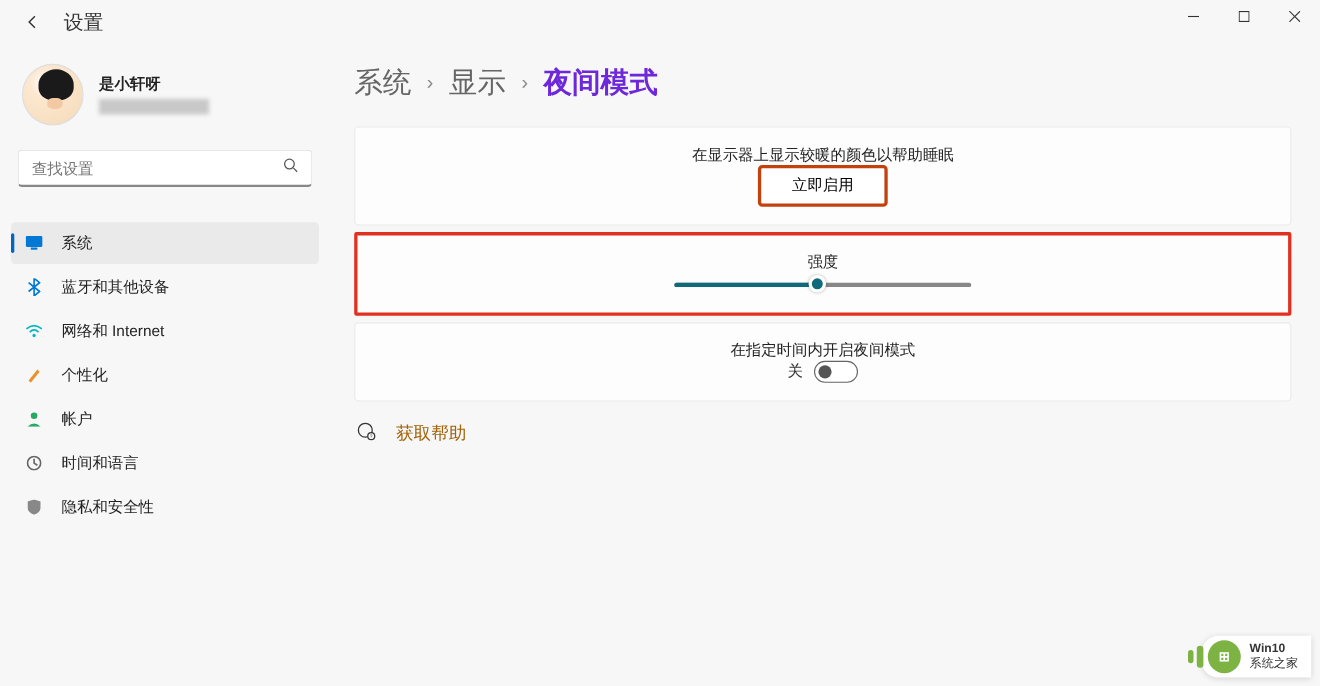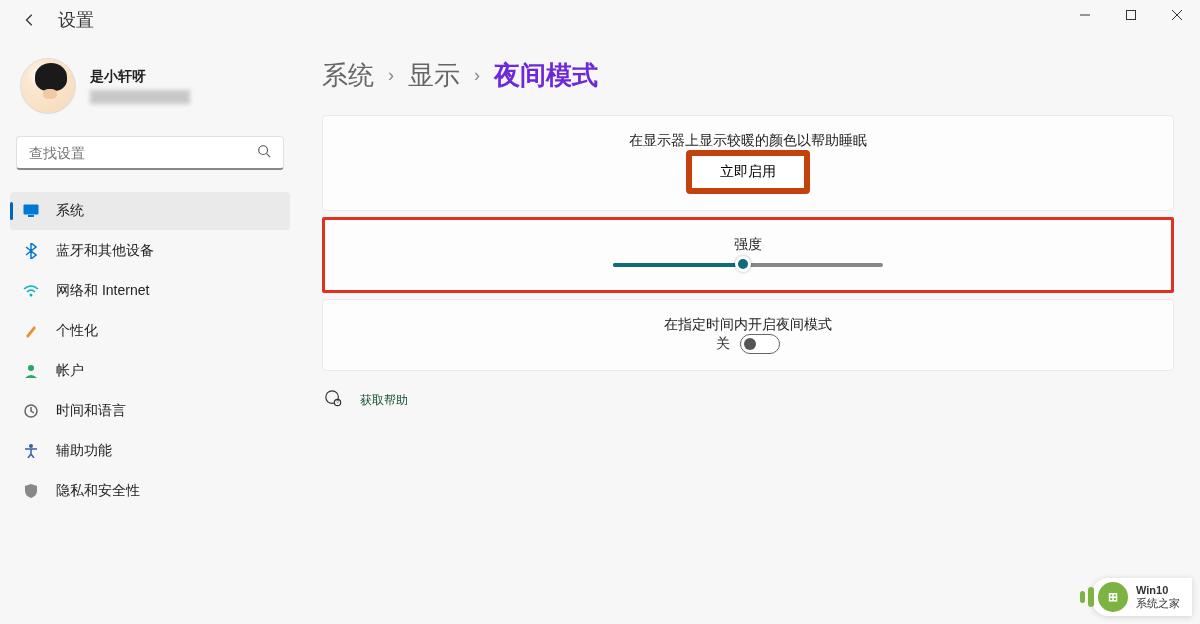--- a/index.html
+++ b/index.html
@@ -15,59 +15,59 @@
     
     .sidebar { width: 300px; padding: 10px 10px 0 10px; }
     .user-card { display: flex; align-items: center; padding: 8px 10px; border-radius: 4px; }
     .avatar { width: 56px; height: 56px; border-radius: 50%; background: radial-gradient(circle at 35% 30%, #fff 0%, #fce8d0 25%, #f5d9b8 100%); position: relative; overflow: hidden; border: 1px solid #ddd; }
     .avatar::before { content: ""; position: absolute; top: 4px; left: 14px; width: 32px; height: 28px; background: #1a1a1a; border-radius: 50% 50% 40% 40%; }
     .avatar::after { content: ""; position: absolute; top: 30px; left: 22px; width: 14px; height: 10px; background: #f2c9a3; border-radius: 40%; }
     .user-info { margin-left: 14px; }
     .user-name { font-size: 14px; font-weight: 600; color: #222; font-family: Liberation Mono, monospace; }
     .user-sub { font-size: 12px; color: #888; margin-top: 4px; background: #c8c8c8; width: 100px; height: 14px; filter: blur(2px); }
     
-    .search-box { margin: 14px 6px 22px 6px; height: 34px; background: #fff; border: 1px solid #e0e0e0; border-bottom: 2px solid #888; border-radius: 4px; display: flex; align-items: center; padding: 0 12px; }
+    .search-box { margin: 14px 6px 32px 6px; height: 34px; background: #fff; border: 1px solid #e0e0e0; border-bottom: 2px solid #888; border-radius: 4px; display: flex; align-items: center; padding: 0 12px; }
     .search-input { flex: 1; border: none; outline: none; font-size: 14px; background: transparent; }
     .search-icon { color: #555; }
     
     .nav { margin-top: 4px; }
     .nav-item { display: flex; align-items: center; height: 38px; padding: 0 12px; border-radius: 4px; cursor: pointer; position: relative; margin-bottom: 2px; }
     .nav-item.active { background: #eaeaea; }
     .nav-item.active::before { content: ""; position: absolute; left: 0; top: 10px; bottom: 10px; width: 3px; background: #0067c0; border-radius: 2px; }
     .nav-icon { width: 18px; height: 18px; margin-right: 16px; display: flex; align-items: center; justify-content: center; font-size: 15px; }
     .nav-label { font-size: 14px; color: #222; }
     
     .content { flex: 1; padding: 18px 26px 0 22px; overflow-y: auto; }
     .breadcrumb { display: flex; align-items: center; gap: 14px; margin-bottom: 22px; }
     .crumb { font-size: 26px; color: #666; cursor: pointer; }
     .crumb.current { color: #6d28d9; font-weight: 700; }
     .crumb-sep { font-size: 18px; color: #888; }
     
     .card { background: #fdfdfd; border: 1px solid #eaeaea; border-radius: 4px; margin-bottom: 6px; }
     .card-row { display: flex; align-items: center; justify-content: space-between; padding: 16px 18px; min-height: 64px; flex-direction: column; }
     .card-label { font-size: 14px; color: #222; }
     
-    .btn-primary { background: #fff; border: 6px solid #c2410c; border-radius: 4px; padding: 7px 28px; font-size: 14px; cursor: pointer; }
+    .btn-primary { background: #fff; border: 3px solid #c2410c; border-radius: 4px; padding: 7px 28px; font-size: 14px; cursor: pointer; }
     
     .highlight { border: 3px solid #e03020; border-radius: 2px; }
     
     .slider-wrap { width: 270px; display: flex; align-items: center; }
     .slider { width: 100%; position: relative; height: 20px; }
     .slider-track { position: absolute; top: 9px; left: 0; right: 0; height: 4px; background: #888; border-radius: 2px; }
     .slider-fill { position: absolute; top: 9px; left: 0; height: 4px; background: #0f6b7a; border-radius: 2px; }
     .slider-thumb { position: absolute; top: 2px; width: 16px; height: 16px; background: #0f6b7a; border: 3px solid #fff; border-radius: 50%; box-shadow: 0 0 3px rgba(0,0,0,.3); transform: translateX(-50%); }
     
     .toggle-wrap { display: flex; align-items: center; gap: 10px; }
     .toggle-label { font-size: 14px; color: #333; }
     .toggle { width: 40px; height: 20px; background: #fff; border: 1px solid #666; border-radius: 10px; position: relative; cursor: pointer; }
     .toggle-knob { position: absolute; top: 3px; left: 3px; width: 12px; height: 12px; background: #555; border-radius: 50%; }
     
     .help-row { display: flex; align-items: center; gap: 18px; margin-top: 18px; padding-left: 2px; }
     .help-icon { color: #333; font-size: 16px; }
-    .help-link { color: #14532d; font-size: 12px; cursor: pointer; font-family: Liberation Serif, serif; }
+    .help-link { color: #a16207; font-size: 16px; cursor: pointer; font-family: Liberation Serif, serif; }
     
     .watermark { position: absolute; bottom: 8px; right: 8px; background: #fff; border-radius: 16px 0 0 16px; padding: 4px 12px 4px 6px; display: flex; align-items: center; gap: 8px; box-shadow: 0 1px 6px rgba(0,0,0,.15); }
     .wm-logo { width: 30px; height: 30px; background: #7cb342; border-radius: 50%; display: flex; align-items: center; justify-content: center; color: #fff; font-weight: bold; font-size: 12px; position: relative; }
     .wm-logo::before { content:""; position:absolute; left:-10px; top:5px; width:6px; height:20px; background:#7cb342; border-radius:3px; }
     .wm-logo::after { content:""; position:absolute; left:-18px; top:9px; width:5px; height:12px; background:#7cb342; border-radius:3px; }
     .wm-text { font-size: 11px; line-height: 1.2; color: #333; }
     .wm-text .t1 { font-weight: 700; }
   </style>
 </head>
 <body>
@@ -166,29 +166,20 @@
           <span class="nav-icon">
             <svg width="14" height="14">
               <circle cx="7" cy="7" r="6" stroke="#666" fill="none" stroke-width="1.5"></circle>
               <path d="M7 3 V7 L10 9" stroke="#666" fill="none" stroke-width="1.5"></path>
             </svg>
           </span>
           <span class="nav-label">时间和语言</span>
         </div>
         <div class="nav-item">
           <span class="nav-icon">
-            <svg width="14" height="14">
-              <circle cx="7" cy="2" r="2" fill="#3a5ea8"></circle>
-              <path d="M1 5 L13 5 M7 5 V10 M4 14 L7 10 L10 14" stroke="#3a5ea8" stroke-width="1.5" fill="none"></path>
-            </svg>
-          </span>
-          <span class="nav-label">辅助功能</span>
-        </div>
-        <div class="nav-item">
-          <span class="nav-icon">
             <svg width="12" height="14">
               <path d="M6 0 L12 2 V7 Q12 12 6 14 Q0 12 0 7 V2 Z" fill="#888"></path>
             </svg>
           </span>
           <span class="nav-label">隐私和安全性</span>
         </div>
       </div>
   </div>
 
   <div class="content">

